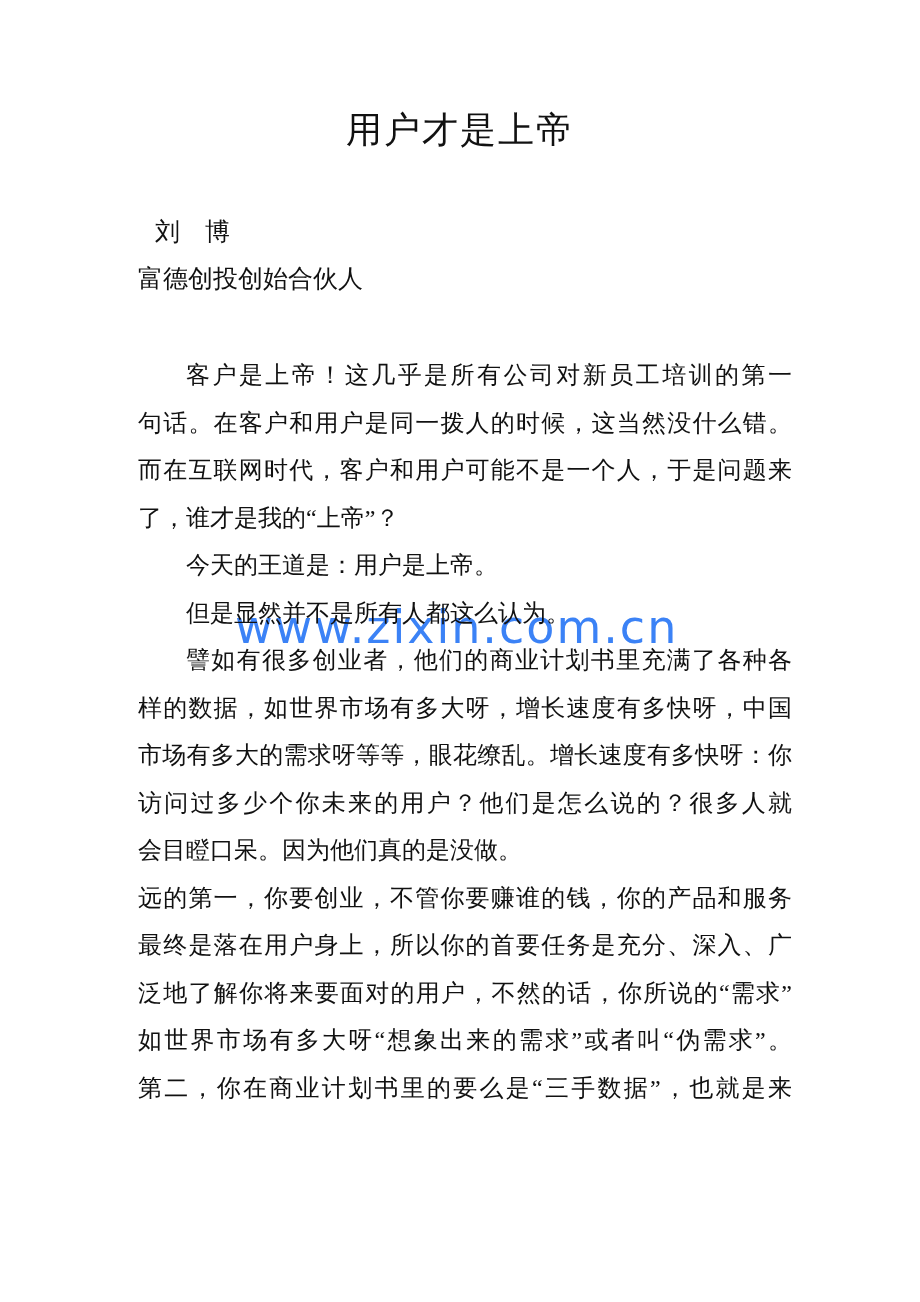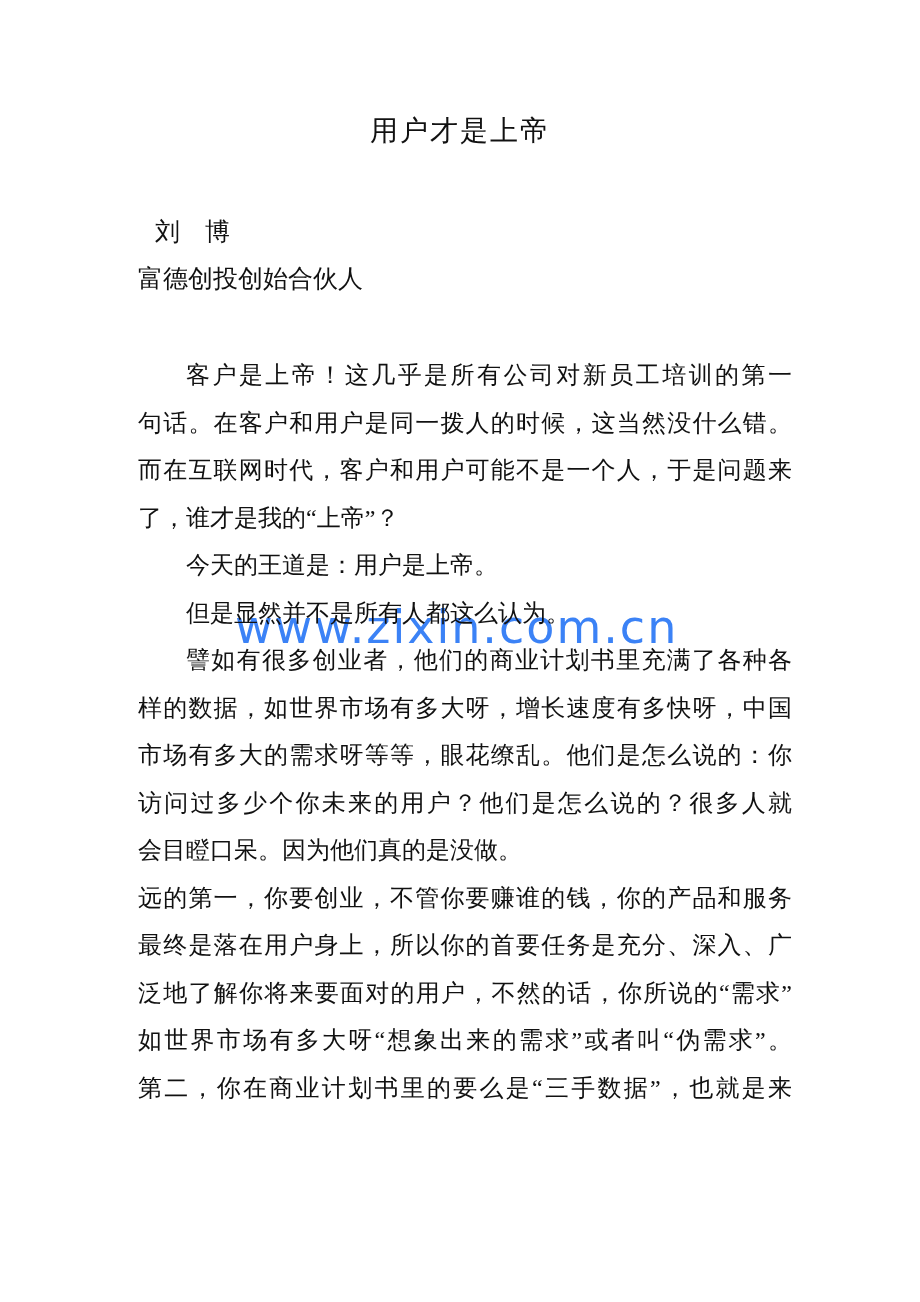--- a/index.html
+++ b/index.html
@@ -15,21 +15,21 @@
     overflow: hidden;
     font-family: "Liberation Serif", "DejaVu Serif", serif;
     color: #111111;
   }
   .doc-title {
     position: absolute;
     top: 107px;
     left: 0;
     width: 920px;
     line-height: 47.5px;
-    font-size: 28px;
+    font-size: 36px;
     text-align: center;
     letter-spacing: 2px;
     z-index: 2;
   }
   .author {
     position: absolute;
     top: 208px;
     left: 155px;
     line-height: 47.5px;
     font-size: 25px;
@@ -91,21 +91,21 @@
 
   <div class="doc-body">
       <div class="line full indent">客户是上帝！这几乎是所有公司对新员工培训的第一</div>
       <div class="line full">句话。在客户和用户是同一拨人的时候，这当然没什么错。</div>
       <div class="line full">而在互联网时代，客户和用户可能不是一个人，于是问题来</div>
       <div class="line">了，谁才是我的“上帝”？</div>
       <div class="line indent">今天的王道是：用户是上帝。</div>
       <div class="line indent">但是显然并不是所有人都这么认为。</div>
       <div class="line full indent">譬如有很多创业者，他们的商业计划书里充满了各种各</div>
       <div class="line full">样的数据，如世界市场有多大呀，增长速度有多快呀，中国</div>
-      <div class="line full">市场有多大的需求呀等等，眼花缭乱。他们是怎么说的：你</div>
+      <div class="line full">市场有多大的需求呀等等，眼花缭乱。增长速度有多快呀：你</div>
       <div class="line full">访问过多少个你未来的用户？他们是怎么说的？很多人就</div>
       <div class="line">会目瞪口呆。因为他们真的是没做。</div>
       <div class="line full">远的第一，你要创业，不管你要赚谁的钱，你的产品和服务</div>
       <div class="line full">最终是落在用户身上，所以你的首要任务是充分、深入、广</div>
       <div class="line full">泛地了解你将来要面对的用户，不然的话，你所说的“需求”</div>
       <div class="line full">如世界市场有多大呀“想象出来的需求”或者叫“伪需求”。</div>
       <div class="line full">第二，你在商业计划书里的要么是“三手数据”，也就是来</div>
     </div>
 </div>
 

